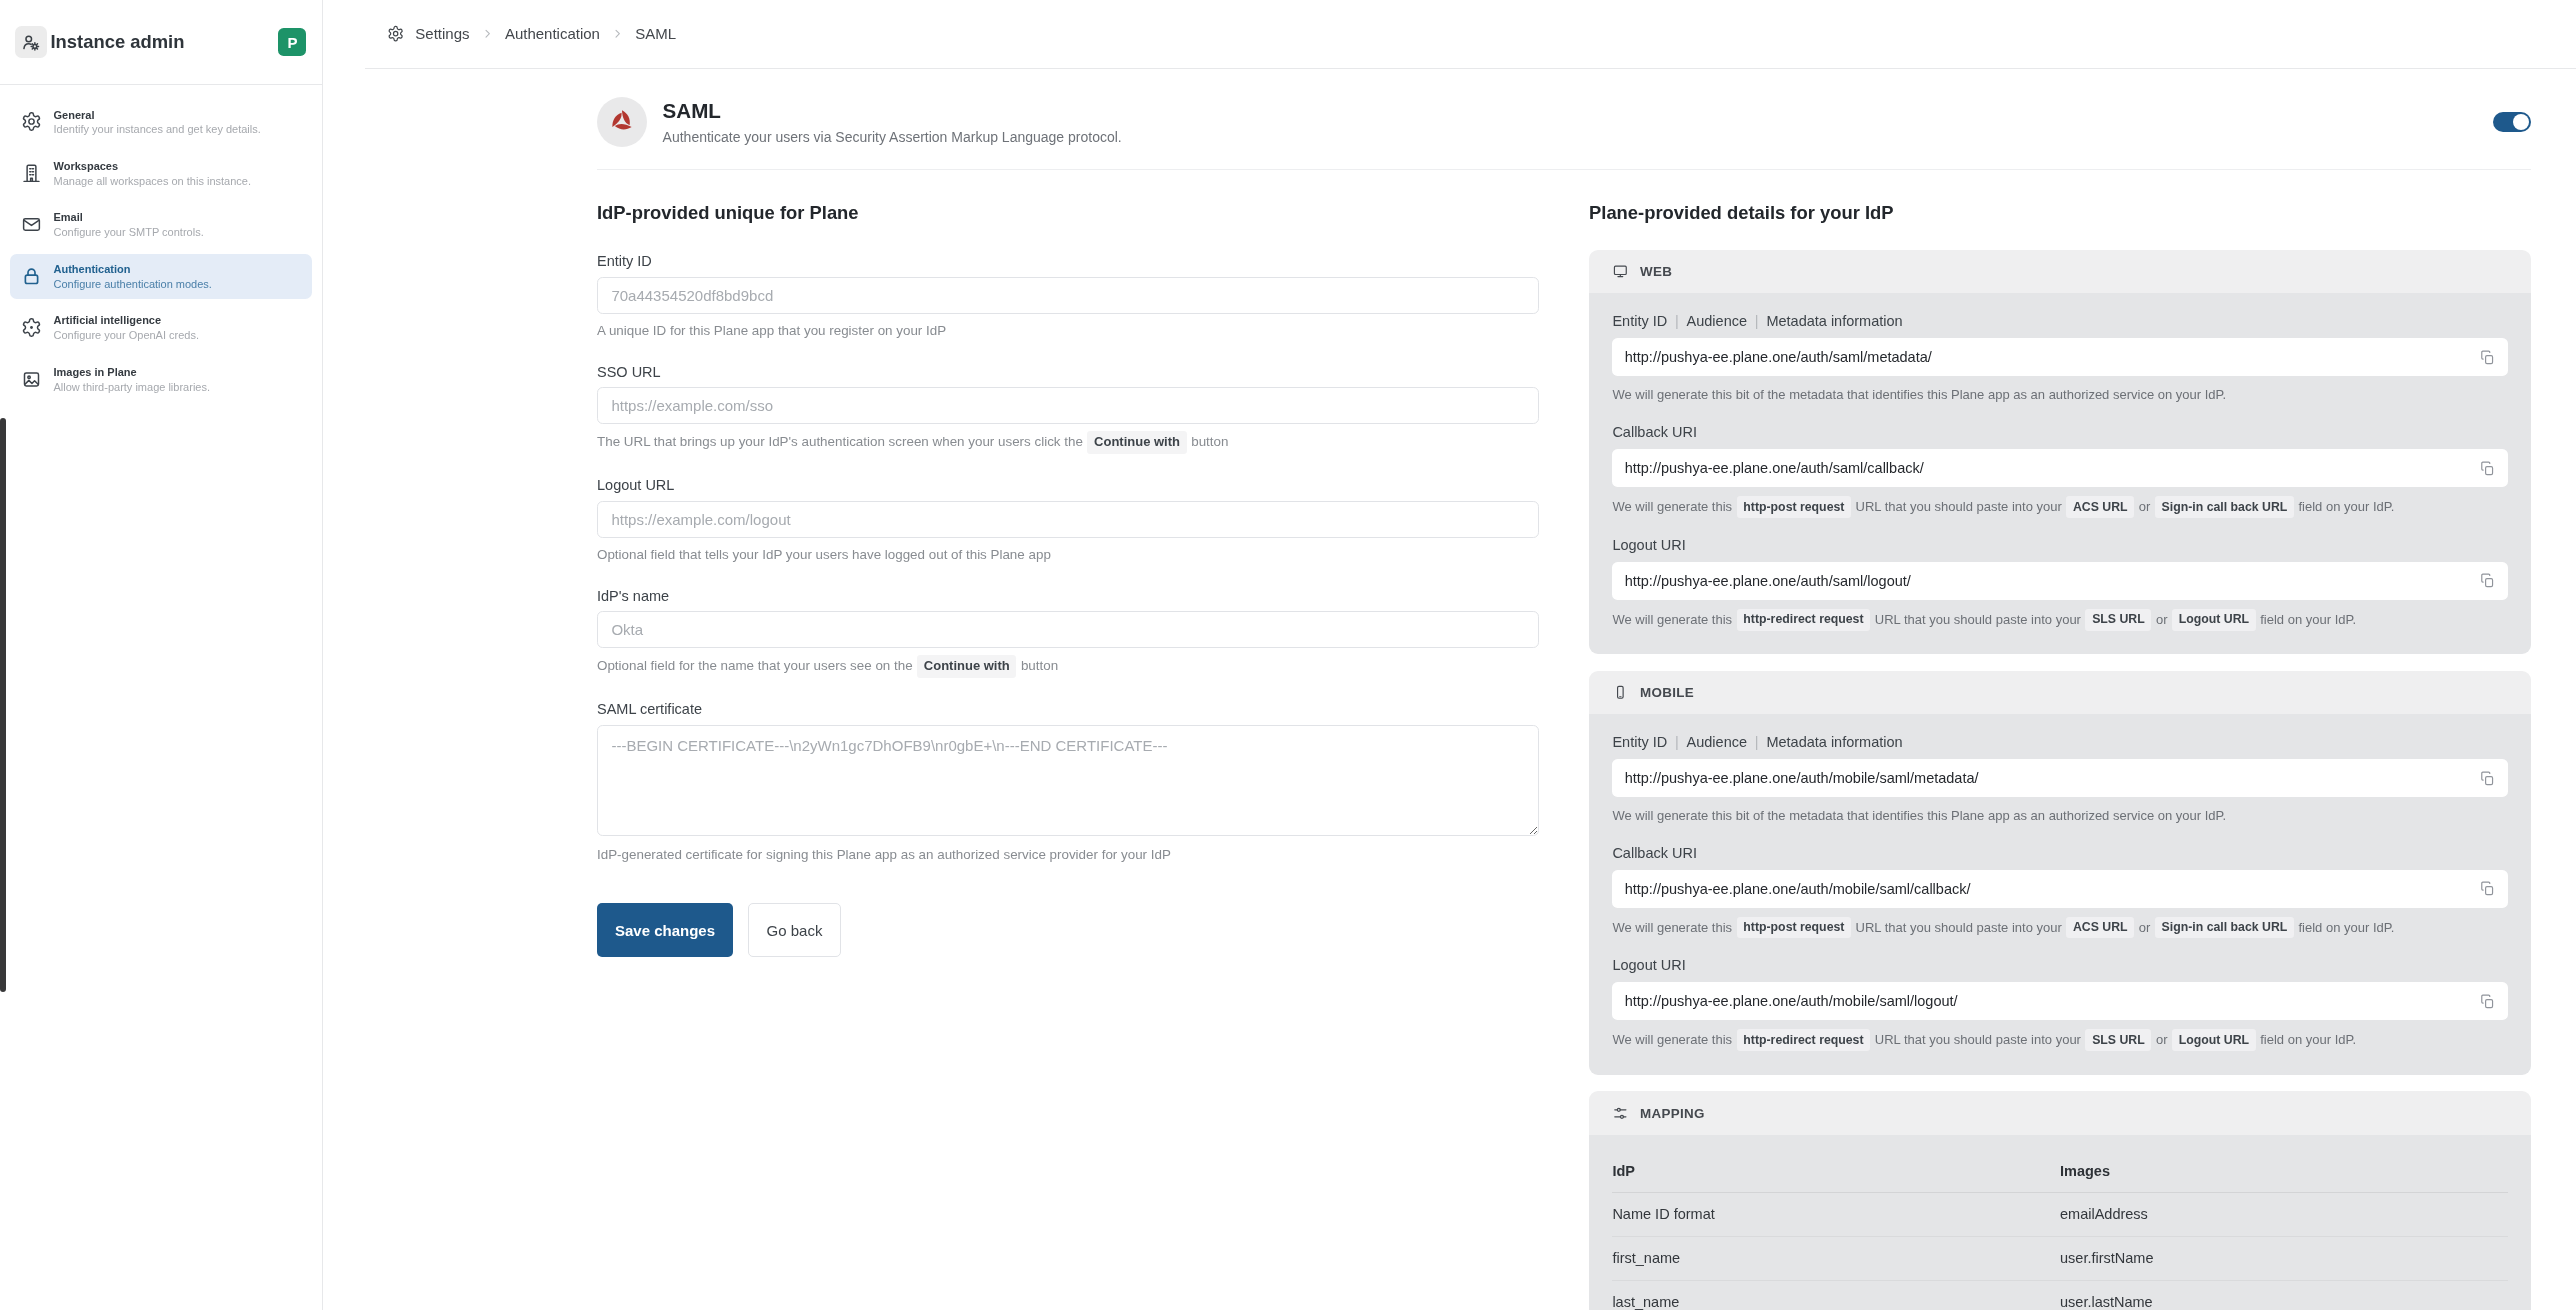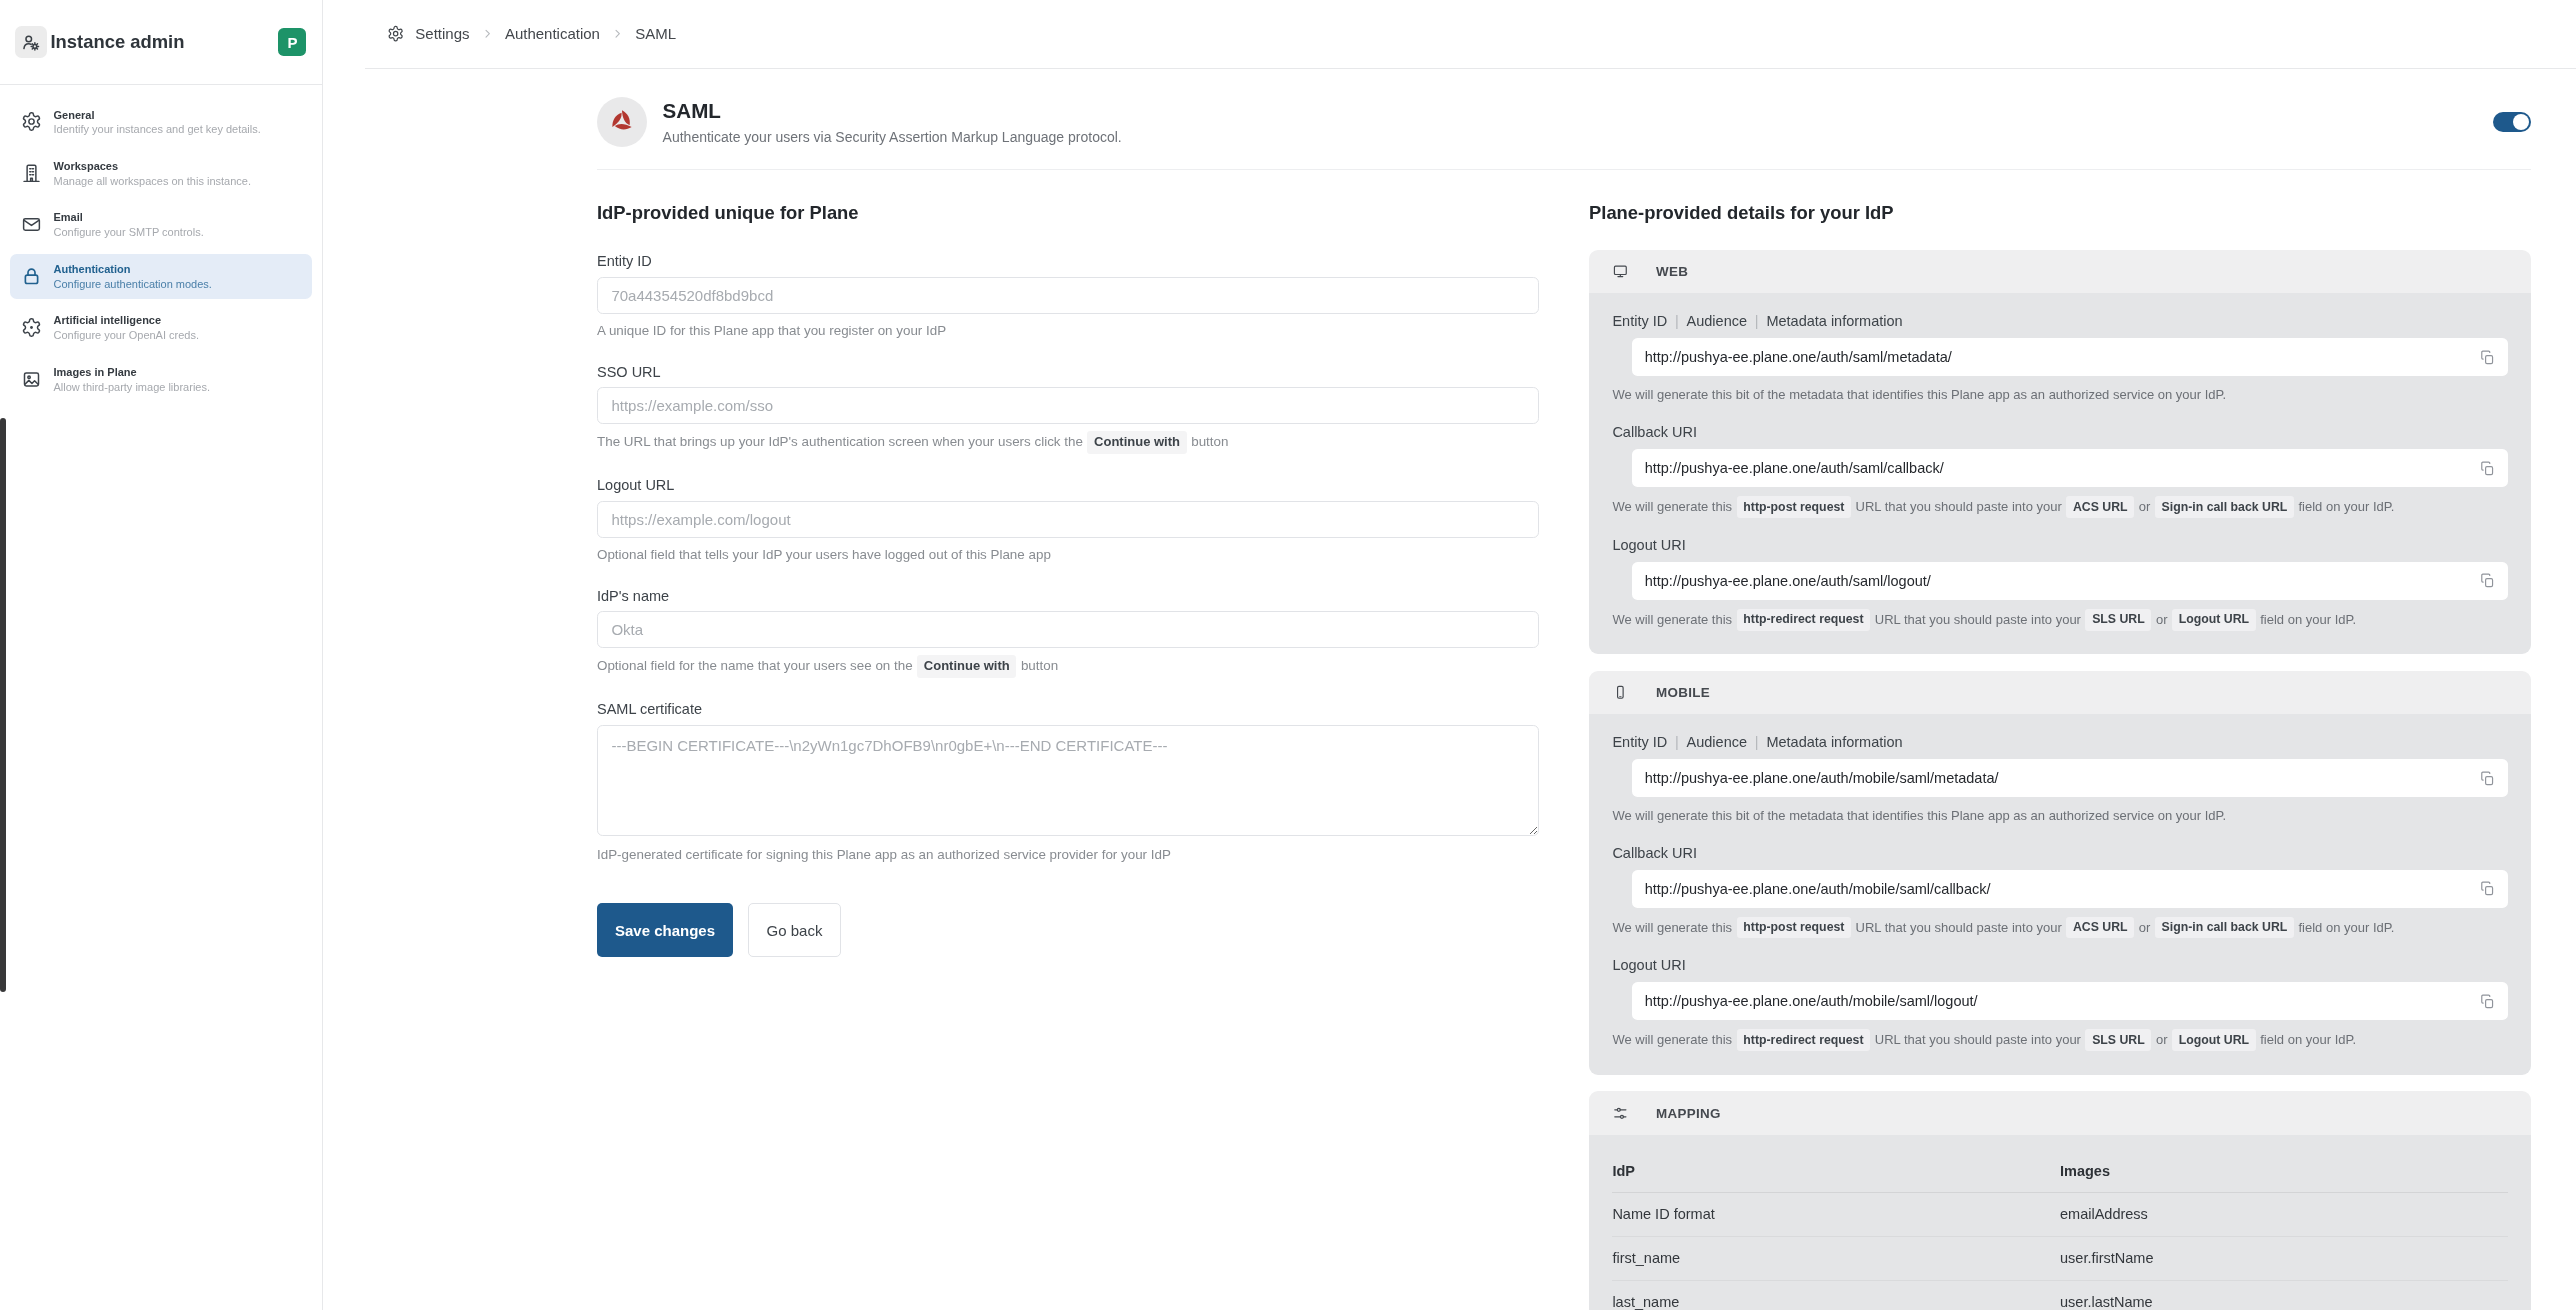--- a/index.html
+++ b/index.html
@@ -113,31 +113,31 @@
   .btn-row { display: flex; gap: 14.5px; margin-top: 39px; }
   .btn { height: 54px; border-radius: 5px; font-size: 15px; padding: 0 18px;
          display: flex; align-items: center; justify-content: center; cursor: pointer;
          font-family: "Liberation Sans", "DejaVu Sans", sans-serif; border: none; }
   .btn-primary { background: #1e598c; color: #fff; font-weight: 600; }
   .btn-secondary { background: #fff; color: #3d4349; border: 1.1px solid #e1e3e7; }
 
   
   .card { border-radius: 9px; overflow: hidden; margin-bottom: 16.7px; }
   .card-head {
-    background: #efeff0; padding: 13.4px 23.4px; display: flex; align-items: center; gap: 27px;
+    background: #efeff0; padding: 13.4px 23.4px; display: flex; align-items: center; gap: 11px;
     font-size: 13.4px; font-weight: 700; letter-spacing: 0.3px; color: #45494f;
   }
   .card-head .hic { color: #45494f; }
   .card-body { background: #e4e5e7; padding: 20px 23.4px 23.4px; }
   .mini-label { font-size: 14.5px; color: #3d4349; margin: 19px 0 9px; }
   .mini-label.first { margin-top: 0; }
   .mini-label .bar { color: #b4b7bb; margin: 0 7.8px; }
   .value-row {
     background: #fff; border-radius: 5.6px; height: 38px;
-    display: flex; align-items: center; padding: 0 12.3px; gap: 9px; margin-left: 20px;
+    display: flex; align-items: center; padding: 0 12.3px; gap: 9px;
   }
   .vinput {
     flex: 1; border: none; outline: none; background: transparent;
     font-size: 14.5px; color: #25282d; font-family: "Liberation Sans", "DejaVu Sans", sans-serif;
   }
   .copy-btn { color: #90949b; cursor: pointer; background: none; border: none; padding: 0; flex: 0 0 auto; }
   .help2 { margin-top: 9px; font-size: 13px; color: #6c7076; line-height: 1.5; }
   .chip2 {
     display: inline-block; background: #f0f0f2; border-radius: 3.3px;
     padding: 1.7px 6.7px; font-size: 12.3px; font-weight: 700; color: #3d4349; margin: 0 4.5px;

